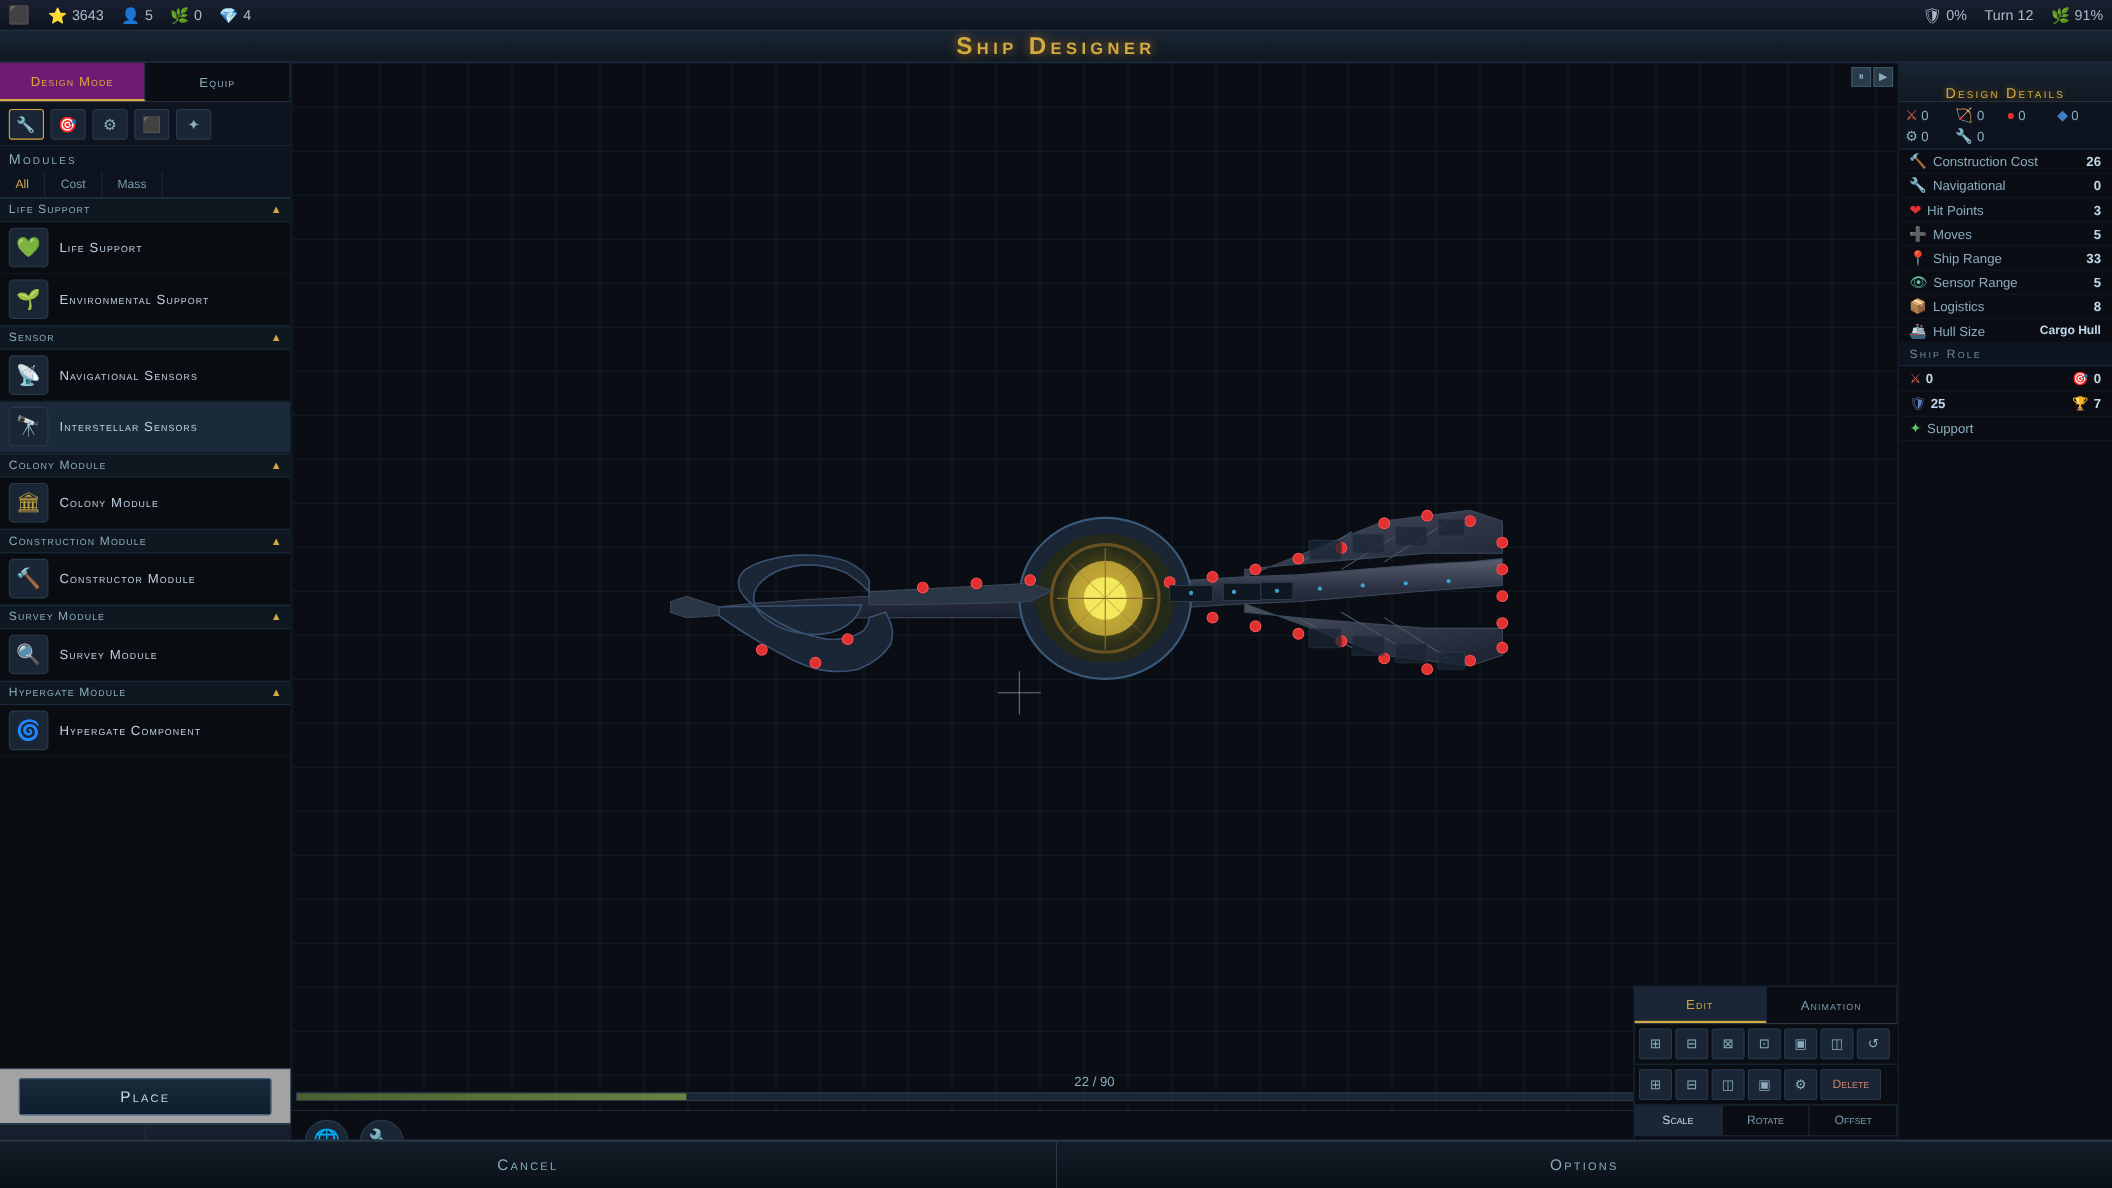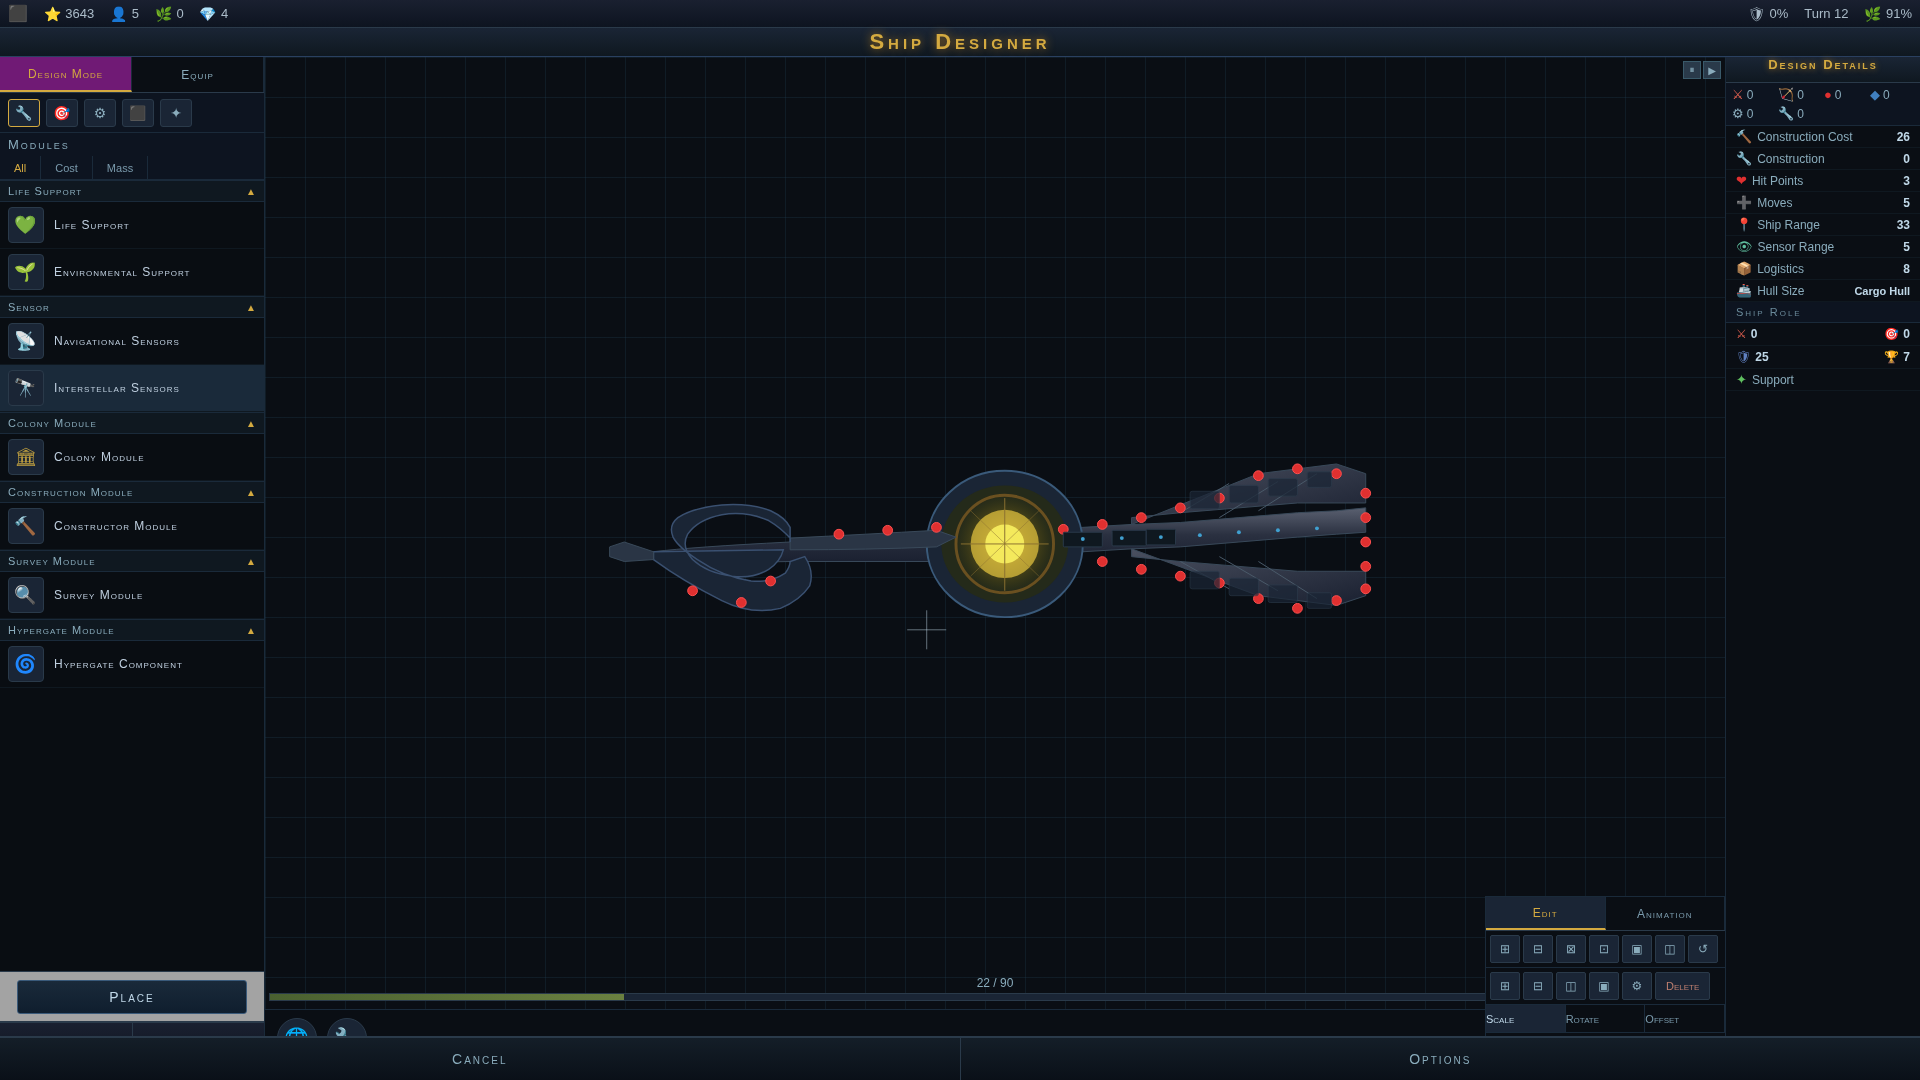--- a/index.html
+++ b/index.html
@@ -329,32 +329,31 @@
       width: 195px;
       min-width: 195px;
       background: #0a0e14;
       border-left: 1px solid #1a2a3a;
       display: flex;
       flex-direction: column;
     }
 
     
     .design-details-header {
-      height: 26px;
+      height: 36px;
       background: linear-gradient(to bottom, #1a2535, #0f1820);
       border-bottom: 1px solid #2a3a4a;
       display: flex;
-      align-items: flex-start;
+      align-items: flex-end;
       justify-content: center;
       font-size: 13px;
       font-variant: small-caps;
       letter-spacing: 2px;
       color: #d4aa40;
       text-shadow: 0 0 6px #a07020;
-      font-weight: bold;
     }
 
     
     .stats-icons-row {
       display: flex;
       padding: 4px 6px;
       gap: 4px;
       background: #0d1420;
       border-bottom: 1px solid #1a2a3a;
       flex-wrap: wrap;
@@ -483,21 +482,21 @@
       font-variant: small-caps;
     }
 
     .transform-tabs {
       display: flex;
       height: 28px;
       border-bottom: 1px solid #1a2a3a;
     }
     .transform-tab {
       flex: 1;
-      display: flex; align-items: center; justify-content: flex-start;
+      display: flex; align-items: center; justify-content: center;
       font-size: 11px;
       font-variant: small-caps;
       cursor: pointer;
       color: #7a9aac;
       border-right: 1px solid #1a2a3a;
     }
     .transform-tab.active {
       background: #1a2535;
       color: #c0d8e8;
     }
@@ -916,21 +915,21 @@
     <div class="design-stat-row">
       <div class="design-stat-label">
         <span class="design-stat-icon" style="color:#c08030;">🔨</span>
         <span>Construction Cost</span>
       </div>
       <span class="design-stat-value">26</span>
     </div>
     <div class="design-stat-row">
       <div class="design-stat-label">
         <span class="design-stat-icon" style="color:#8aacbc;">🔧</span>
-        <span>Construction</span>
+        <span>Navigational</span>
       </div>
       <span class="design-stat-value">0</span>
     </div>
     <div class="design-stat-row">
       <div class="design-stat-label">
         <span class="design-stat-icon" style="color:#e03030;">❤</span>
         <span>Hit Points</span>
       </div>
       <span class="design-stat-value">3</span>
     </div>

